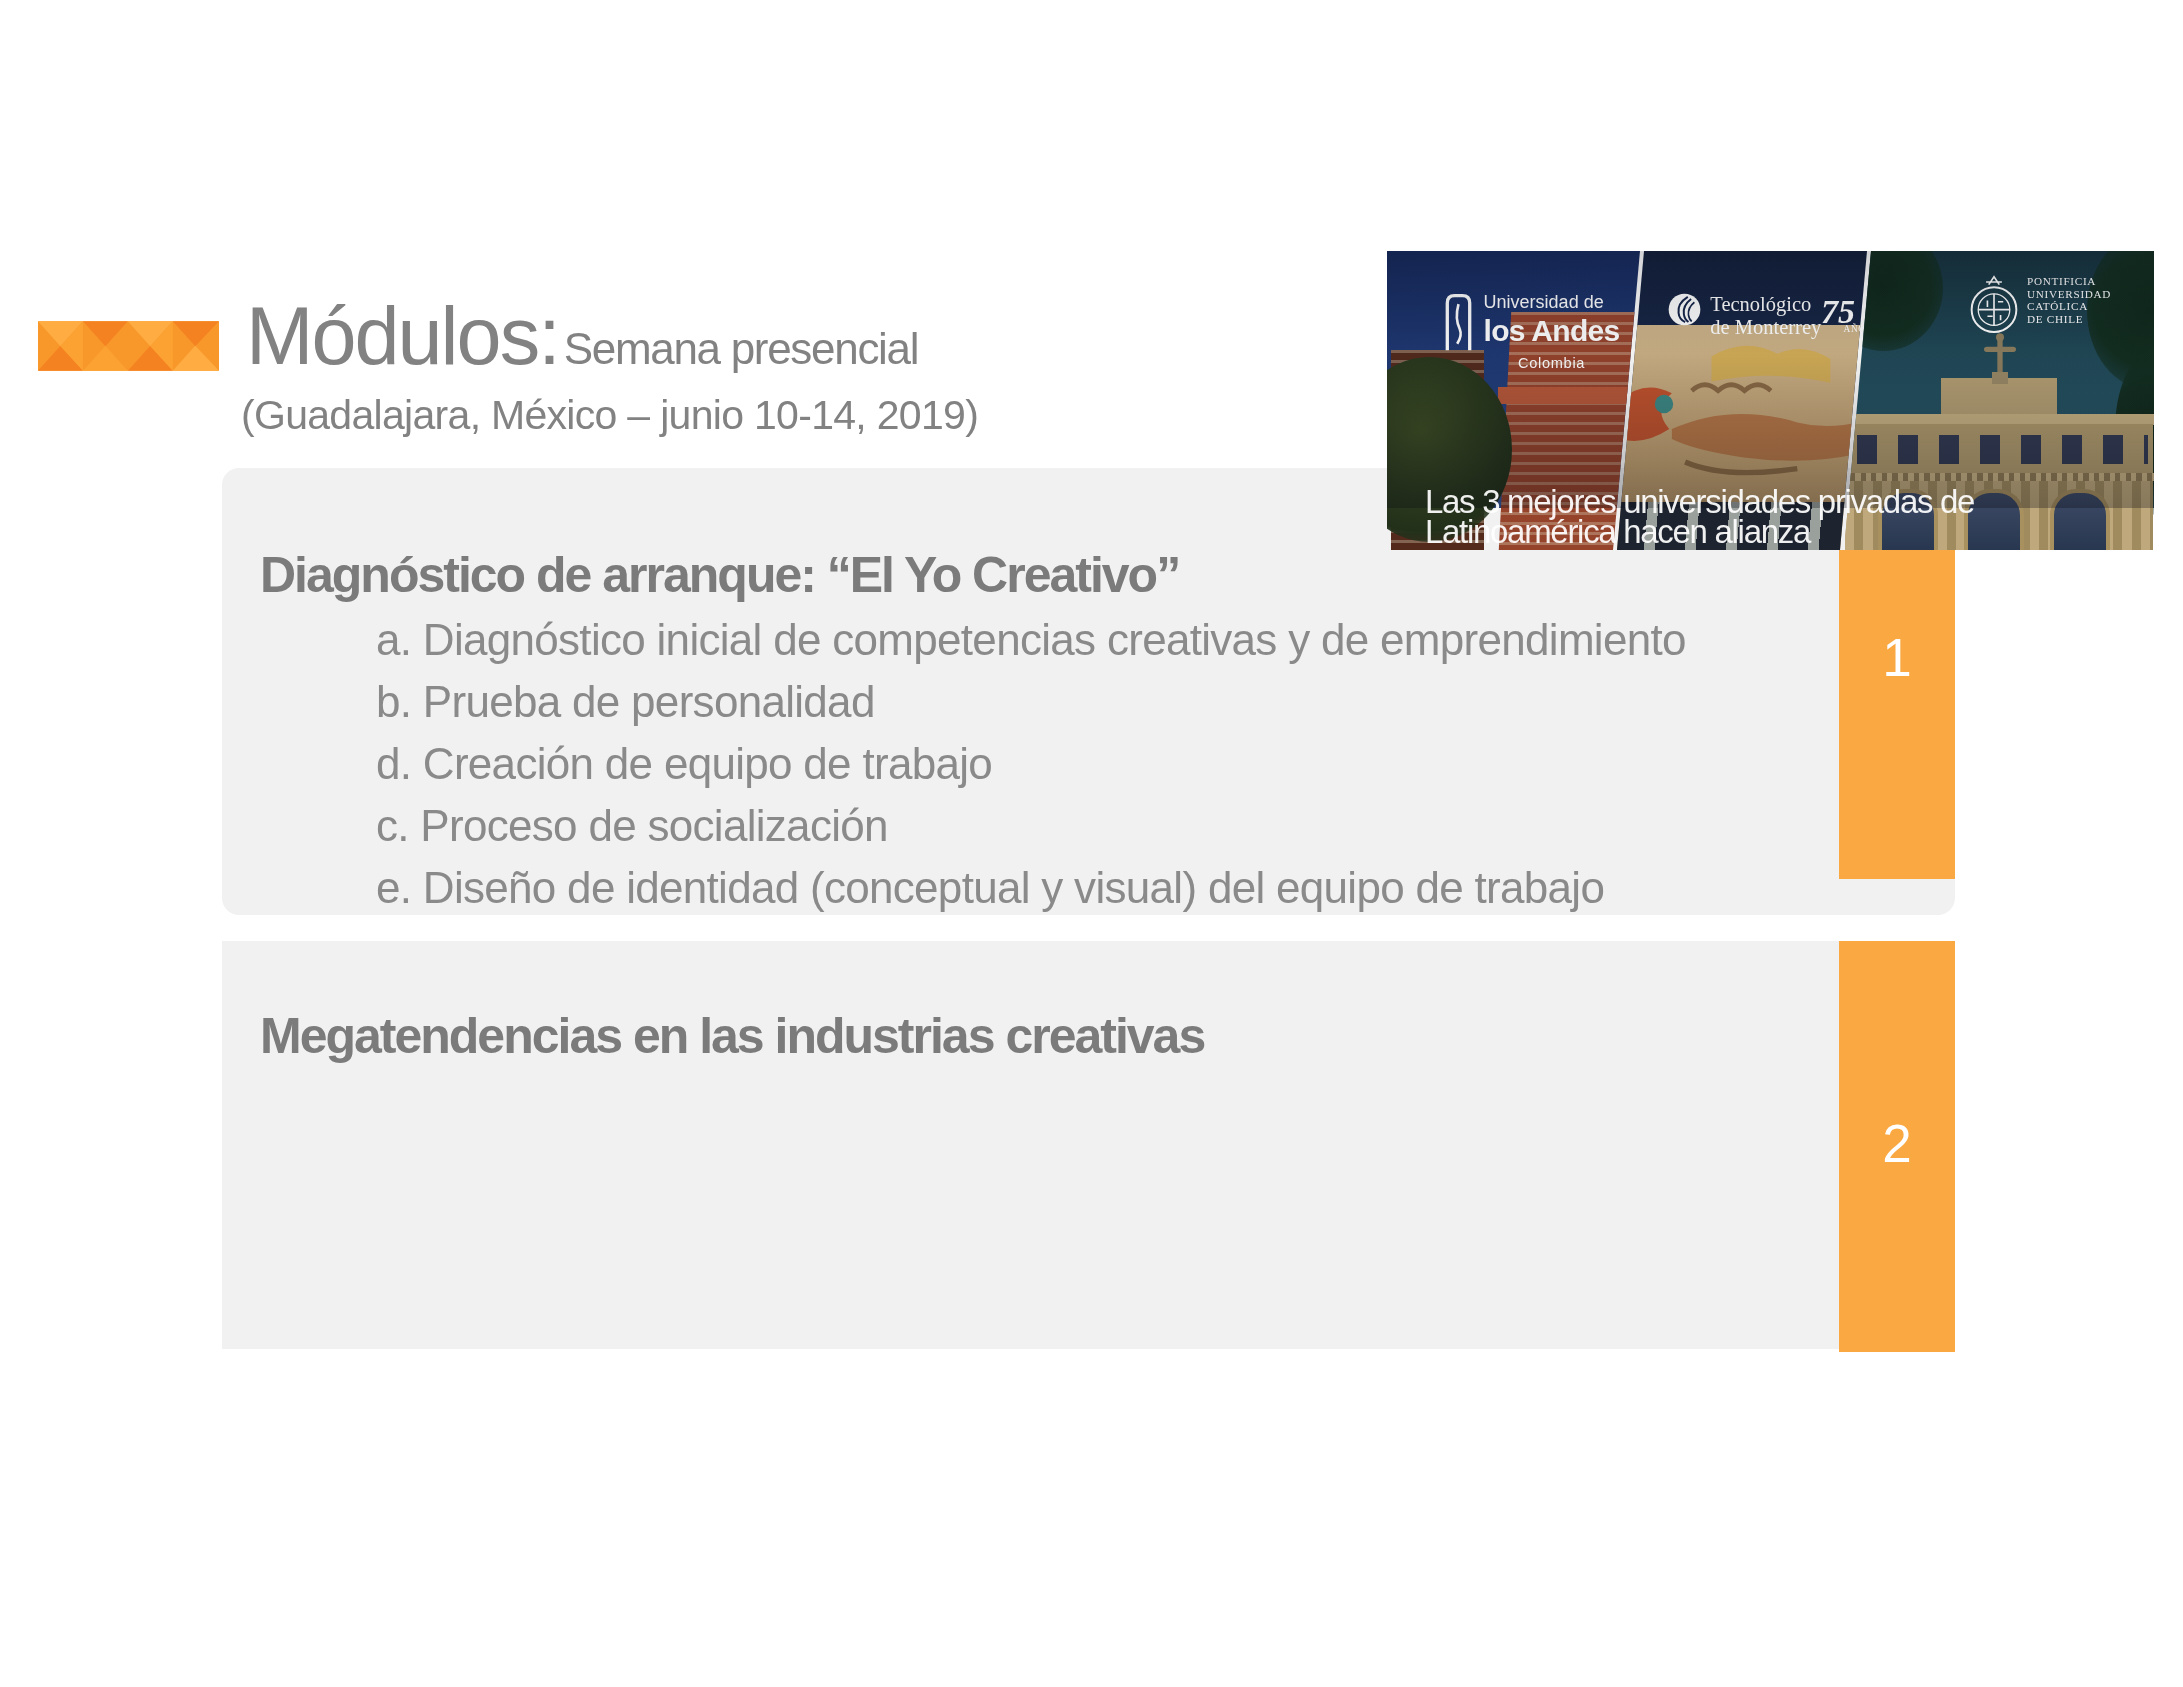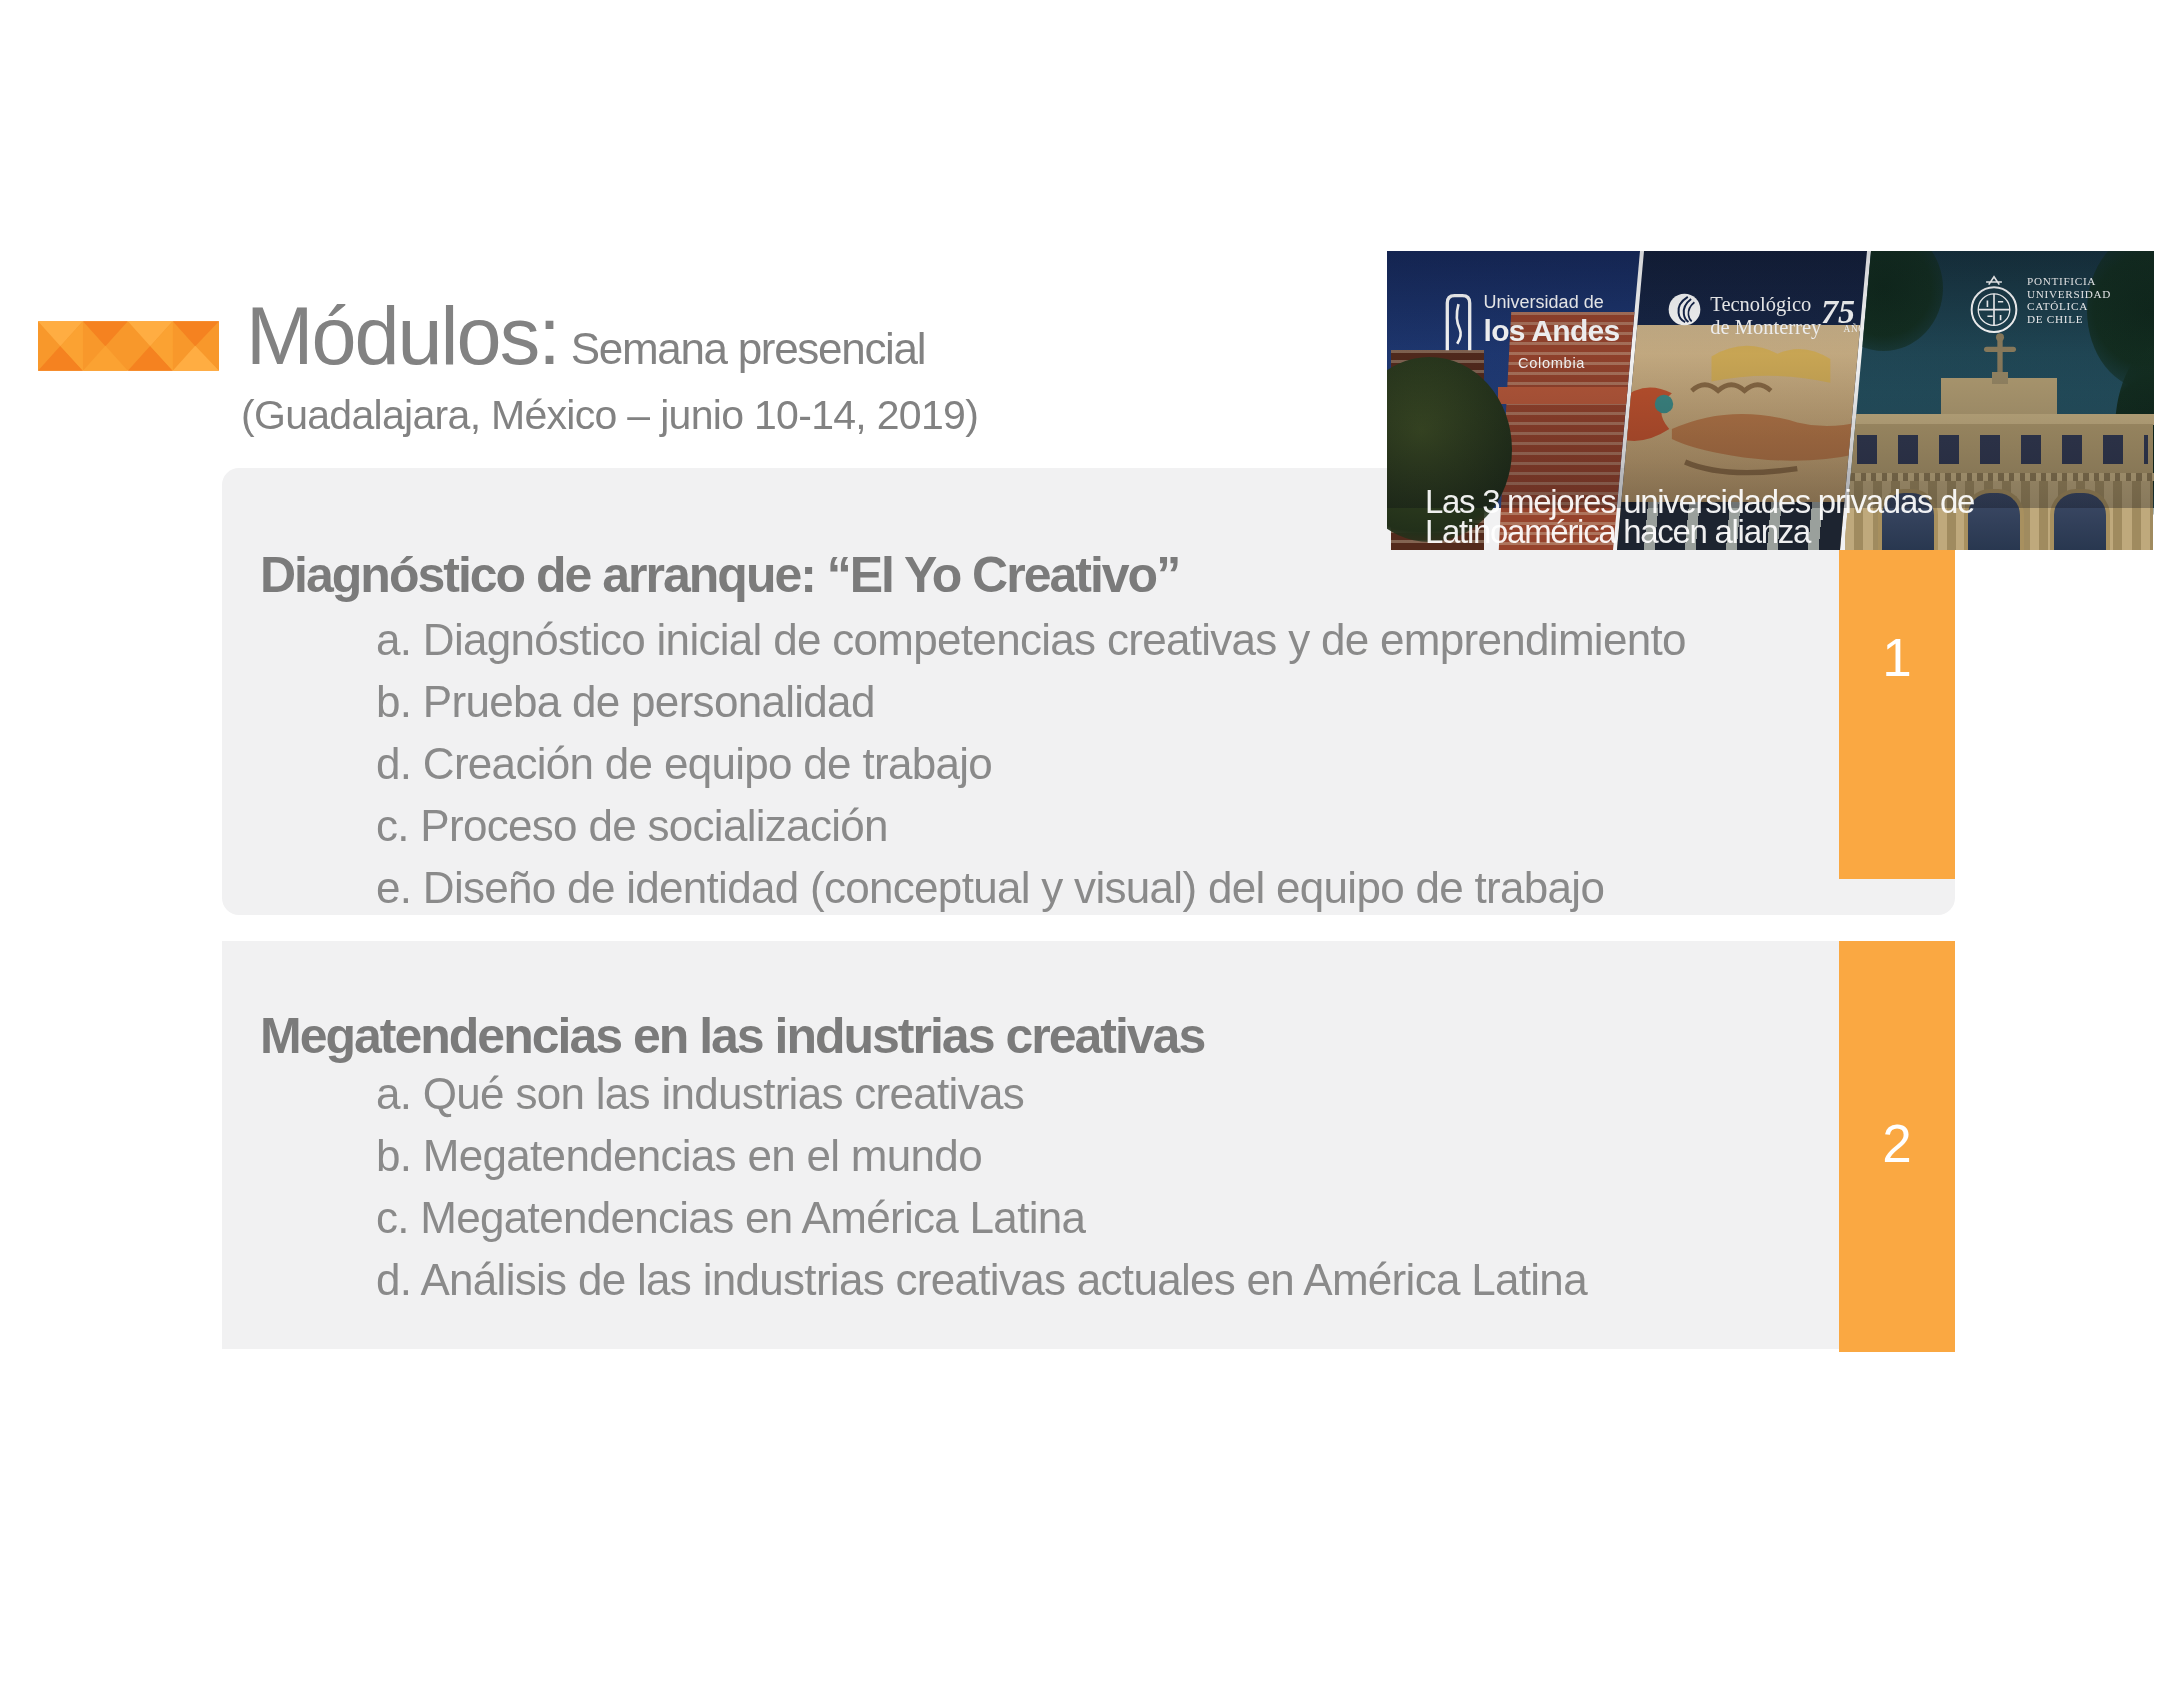--- a/index.html
+++ b/index.html
@@ -1,21 +1,21 @@
 <!DOCTYPE html>
 <html style="--accent-orange: #FAA842; --panel-gray: #F1F1F2; --title-gray: #828282; --heading-gray: #7B7B7B; --body-gray: #8A8A8A;font-size:10.6px"><head>
 <meta charset="utf-8">
 <style>
   html,body{margin:0;padding:0;background:#ffffff;}
   .slide{position:relative;width:2183px;height:1687px;background:#fff;overflow:hidden;
          font-family:"Liberation Sans",sans-serif;}
 
   
   .deco{position:absolute;left:38px;top:321px;width:181px;height:50px;}
-  .title-row{position:absolute;left:246px;top:290px;display:flex;align-items:baseline;gap:12px;white-space:nowrap;}
+  .title-row{position:absolute;left:246px;top:290px;display:flex;align-items:baseline;gap:5px;white-space:nowrap;}
   .title-main{font-size:81px;color:var(--title-gray);letter-spacing:-2px;font-weight:400;}
   .title-sub{font-size:44px;color:var(--title-gray);letter-spacing:-1.3px;font-weight:400;}
   .subtitle{position:absolute;left:241px;top:392px;font-size:41px;color:var(--title-gray);
             letter-spacing:-0.7px;white-space:nowrap;}
 
   
   .module-box{position:absolute;left:222px;width:1733px;background:var(--panel-gray);}
   .box-1{top:468px;height:447px;border-radius:17px;}
   .box-2{top:941px;height:408px;}
   .module-heading{position:absolute;left:38px;font-size:50px;font-weight:bold;
@@ -129,26 +129,20 @@
       <div>c. Proceso de socialización</div>
       <div>e. Diseño de identidad (conceptual y visual) del equipo de trabajo</div>
     </div>
   </div>
   <div class="module-tab tab-1">
     <div class="tab-number">1</div>
   </div>
 
   <div class="module-box box-2">
     <div class="module-heading">Megatendencias en las industrias creativas</div>
-    <div class="module-items">
-      <div>a. Qué son las industrias creativas</div>
-      <div>b. Megatendencias en el mundo</div>
-      <div>c. Megatendencias en América Latina</div>
-      <div>d. Análisis de las industrias creativas actuales en América Latina</div>
-    </div>
   </div>
   <div class="module-tab tab-2">
     <div class="tab-number">2</div>
   </div>
 
   <div class="hero">
 
     <div class="panel panel-andes">
       <div class="p1-sky"></div>
       <div class="p1-tower t1"></div>

